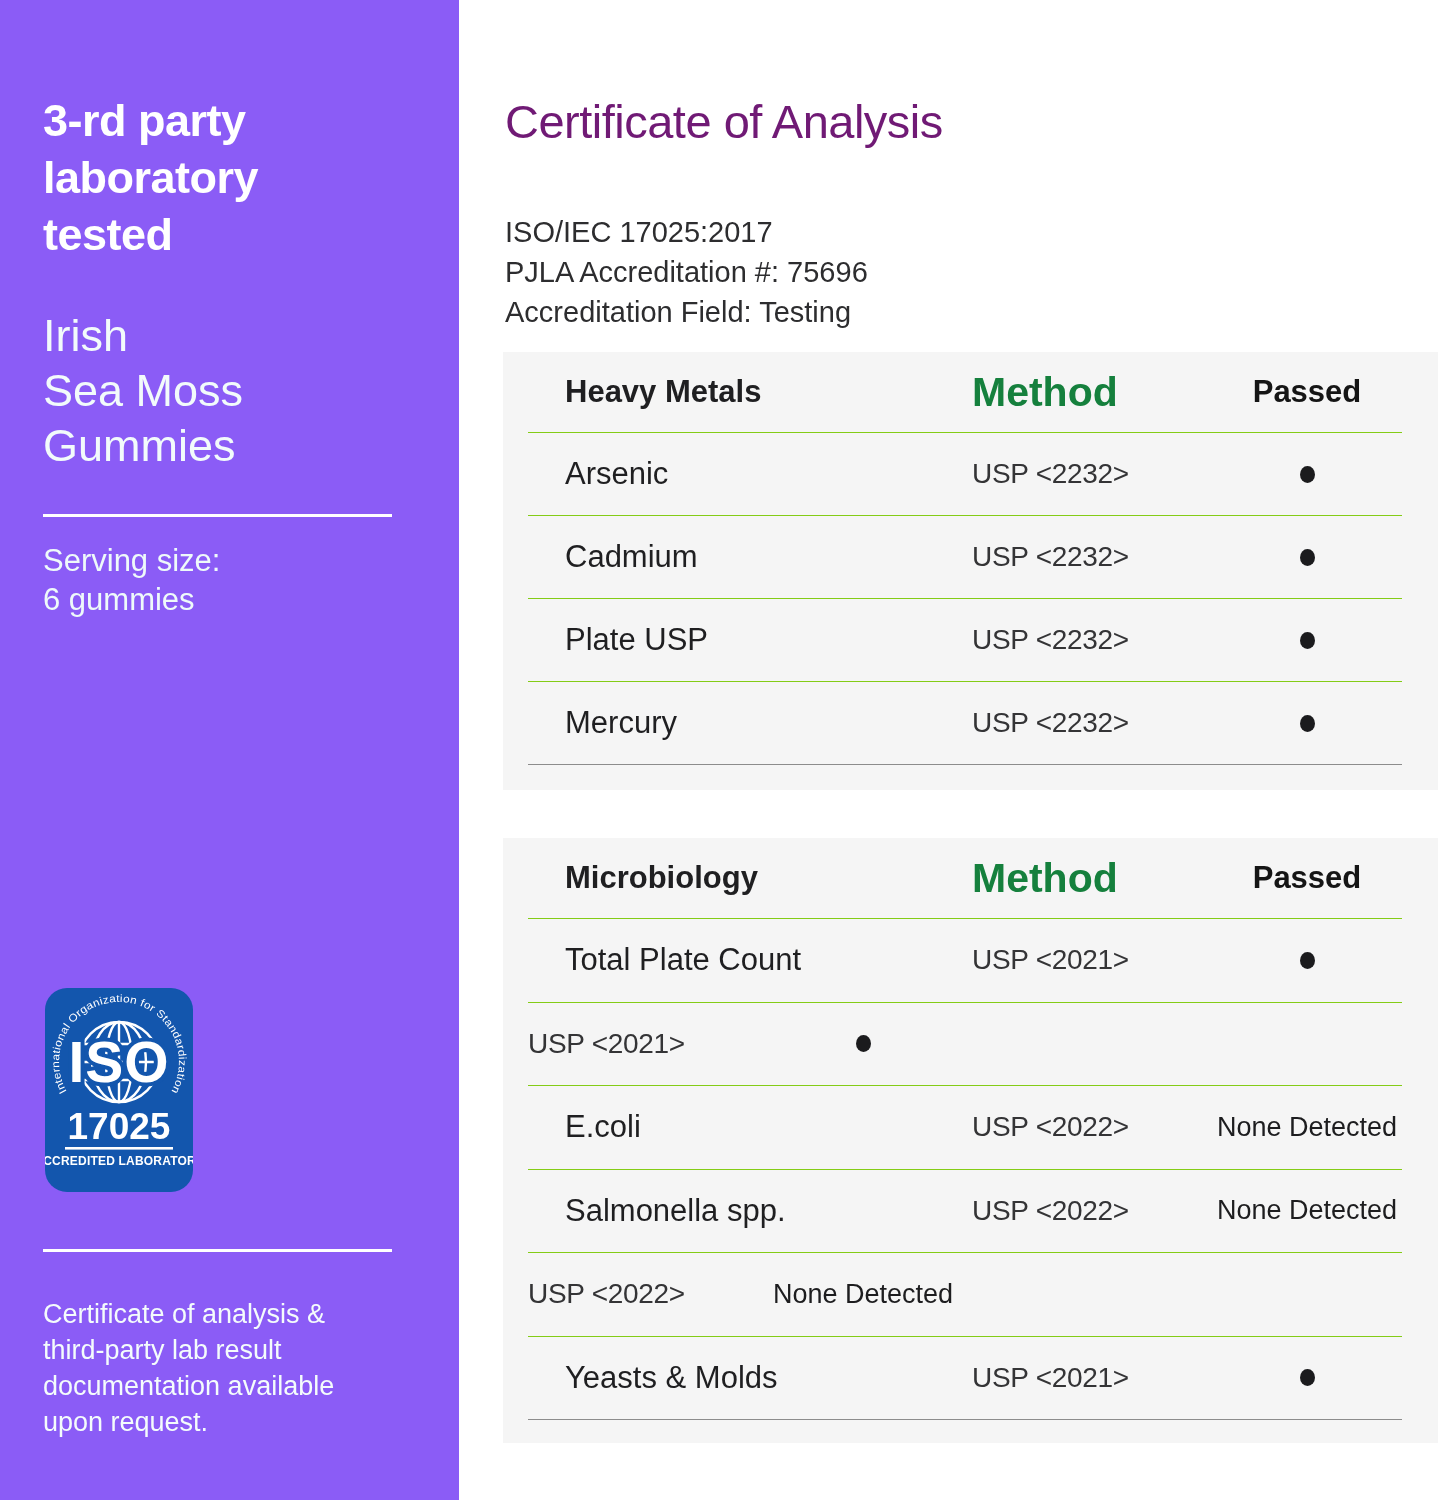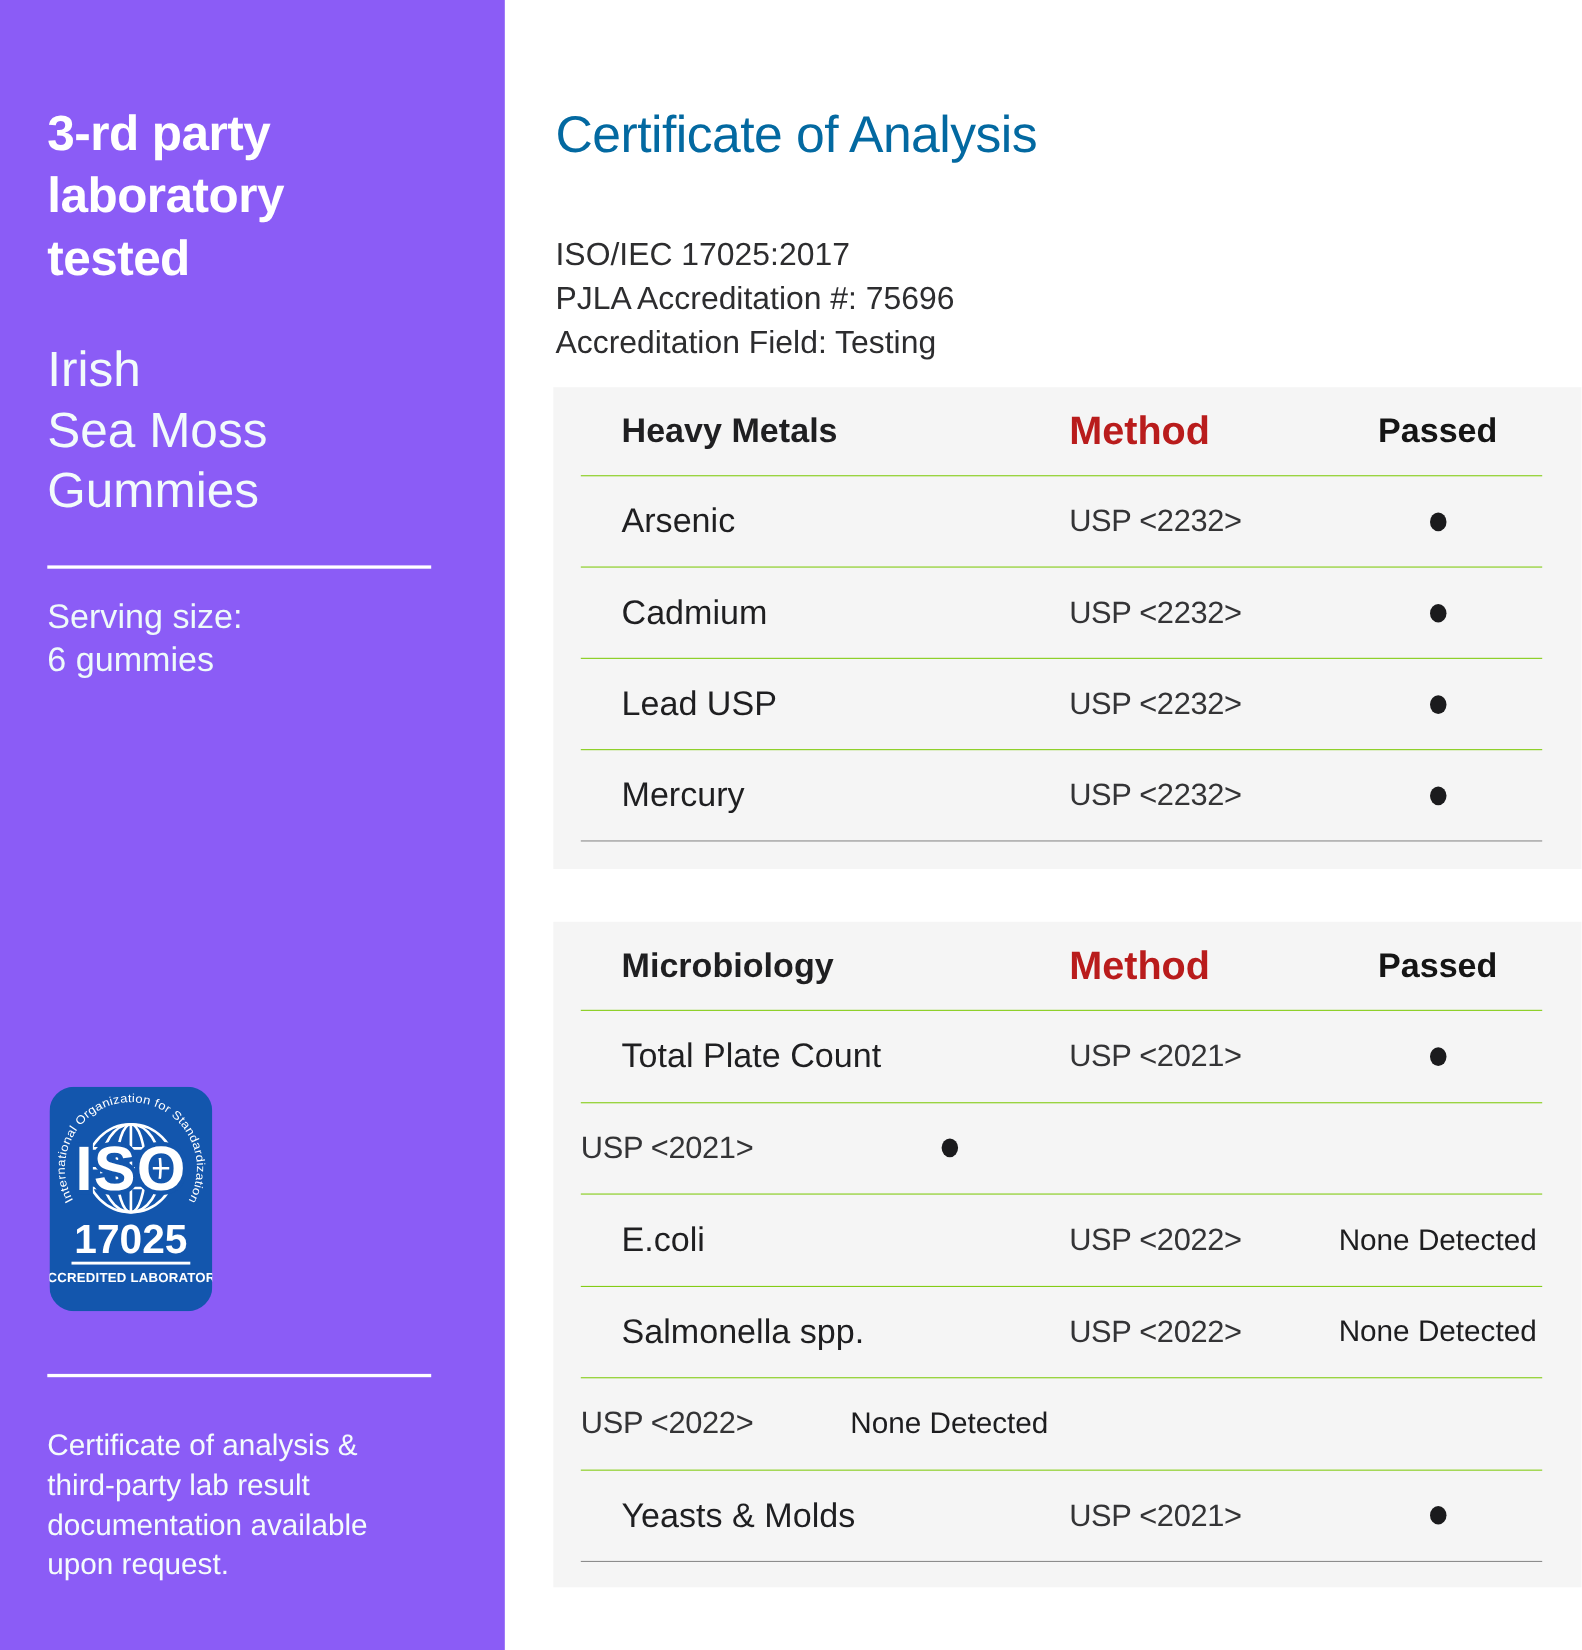--- a/index.html
+++ b/index.html
@@ -32,39 +32,39 @@
     font-size:57px;font-weight:700;text-anchor:middle;letter-spacing:1px;
     font-family:"Liberation Sans","DejaVu Sans",sans-serif;}
   .num-text{fill:#ffffff;font-size:37px;font-weight:700;text-anchor:middle;
     font-family:"Liberation Sans","DejaVu Sans",sans-serif;}
   .cap-text{fill:#ffffff;font-size:12px;font-weight:700;text-anchor:middle;letter-spacing:0.2px;
     font-family:"Liberation Sans","DejaVu Sans",sans-serif;}
 
   
   .main{position:absolute;left:459px;top:0;width:979px;height:1500px;background:#ffffff;}
   .title{position:absolute;left:46px;top:97px;margin:0;font-size:47px;line-height:50px;
-    font-weight:400;letter-spacing:-0.5px;color:#0369a1;}
+    font-weight:400;letter-spacing:-0.5px;color:#701a75;}
   .accreditation{position:absolute;left:46px;top:212px;font-size:29px;line-height:40px;color:#2d2d2f;}
 
   .panel{position:absolute;left:44px;width:935px;background:#f5f5f5;
     box-sizing:border-box;padding:0 36px 0 25px;}
   .panel-1{top:352px;height:438px;}
   .panel-2{top:838px;height:605px;}
 
   .thead{display:flex;align-items:center;height:80px;font-weight:700;font-size:31px;color:#151515;}
   .rows{border-bottom:1px solid #8c8c8c;}
   .row{display:flex;align-items:center;border-top:1px solid #84cc16;}
   [data-table="0"] .row{height:82px;}
   [data-table="1"] .row{height:82.5px;}
 
   .cell{display:block;}
   .c-name{flex:1;padding-left:37px;font-size:31px;color:#1f1f21;}
   .thead .c-name{padding-left:37px;}
   .c-method{width:240px;font-size:28px;color:#343436;letter-spacing:-0.3px;}
-  .thead .c-method{font-size:36px;color:#b91c1c;letter-spacing:0;}
+  .thead .c-method{font-size:41px;color:#15803d;letter-spacing:0;}
   .c-passed{width:190px;display:flex;justify-content:center;align-items:center;}
   .thead .c-passed{font-size:31px;}
   .result-text{font-size:27px;color:#1d1d1f;}
   .dot{width:15px;height:17px;border-radius:50%;background:#1b1b1d;}
 </style>
 </head>
 <body>
 
 <div class="canvas">
 
@@ -130,21 +130,21 @@
             </span>
           </div>
           <div class="row">
             <span class="cell c-name">Cadmium</span>
             <span class="cell c-method">USP &lt;2232&gt;</span>
             <span class="cell c-passed">
               <span class="dot"></span>
             </span>
           </div>
           <div class="row">
-            <span class="cell c-name">Lead USP</span>
+            <span class="cell c-name">Plate USP</span>
             <span class="cell c-method">USP &lt;2232&gt;</span>
             <span class="cell c-passed">
               <span class="dot"></span>
             </span>
           </div>
           <div class="row">
             <span class="cell c-name">Mercury</span>
             <span class="cell c-method">USP &lt;2232&gt;</span>
             <span class="cell c-passed">
               <span class="dot"></span>

